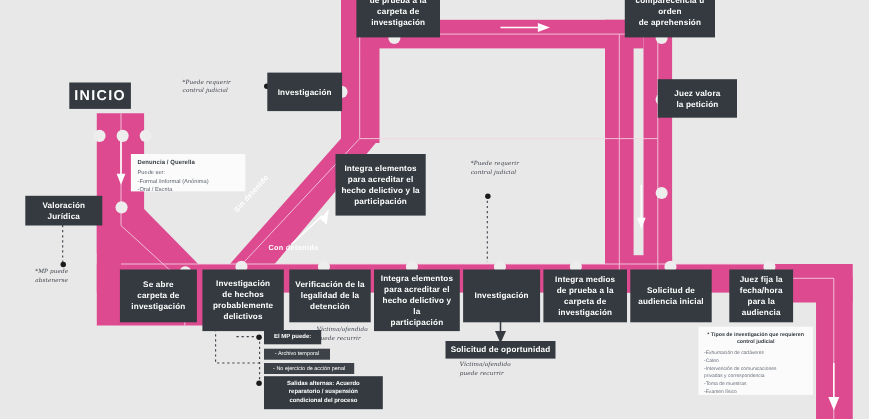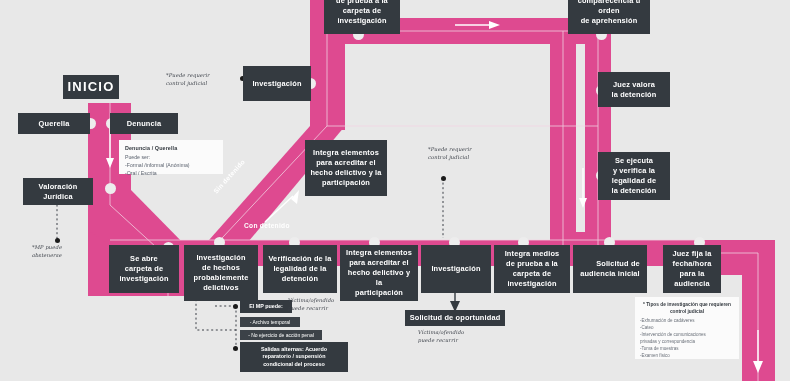--- a/index.html
+++ b/index.html
@@ -191,23 +191,21 @@
   <div class="node" style="left:596px;top:170px;"></div>
 
   <div class="node dark" style="left:55px;top:238px;"></div>
   <div class="node dark" style="left:240px;top:76px;"></div>
   <div class="node dark" style="left:441px;top:176px;"></div>
   <div class="node dark" style="left:233px;top:304px;"></div>
   <div class="node dark" style="left:233px;top:346px;"></div>
 
   <div class="box inicio" style="left:63px;top:75px;width:56px;height:24px;">INICIO</div>
 
-  <div class="box" style="left:18px;top:113px;width:72px;height:21px;">Querella</div>
-
-  <div class="box" style="left:110px;top:113px;width:68px;height:21px;">Denuncia</div>
+
 
   <div class="box" style="left:23px;top:178px;width:70px;height:27px;">Valoración
 Jurídica</div>
 
   <div class="box" style="left:109px;top:245px;width:70px;height:48px;">Se abre
 carpeta de
 investigación</div>
 
   <div class="box" style="left:184px;top:245px;width:74px;height:56px;">Investigación
 de hechos
@@ -223,21 +221,21 @@
 hecho delictivo y la
 participación</div>
 
   <div class="box" style="left:421px;top:245px;width:70px;height:48px;">Investigación</div>
 
   <div class="box" style="left:494px;top:245px;width:76px;height:48px;">Integra medios
 de prueba a la
 carpeta de
 investigación</div>
 
-  <div class="box" style="left:573px;top:245px;width:74px;height:48px;text-align:right;">Solicitud de
+  <div class="box" style="left:573px;top:245px;width:74px;height:48px;">Solicitud de
 audiencia inicial</div>
 
   <div class="box" style="left:651px;top:245px;width:58px;height:48px;margin-left:12px;">Juez fija la
 fecha/hora
 para la audiencia</div>
 
   <div class="box" style="left:243px;top:66px;width:68px;height:35px;">Investigación</div>
 
   <div class="box" style="left:305px;top:140px;width:82px;height:56px;">Integra elementos
 para acreditar el
@@ -248,26 +246,22 @@
 de prueba a la
 carpeta de
 investigación</div>
 
   <div class="box" style="left:568px;top:-22px;width:82px;height:56px;">Solicita
 comparecencia u
 orden
 de aprehensión</div>
 
   <div class="box" style="left:598px;top:72px;width:72px;height:35px;">Juez valora
-la detención</div>
-
-  <div class="box" style="left:598px;top:152px;width:72px;height:48px;">Se ejecuta
-y verifica la
-legalidad de
-la detención</div>
+la petición</div>
+
 
   <div class="box" style="left:405px;top:310px;width:100px;height:16px;">Solicitud de oportunidad</div>
 
   <div class="minibox" style="left:240px;top:300px;width:52px;height:13px;">El MP puede:</div>
   <div class="minibox small" style="left:240px;top:317px;width:60px;height:10px;">- Archivo temporal</div>
   <div class="minibox small" style="left:240px;top:330px;width:82px;height:10px;">- No ejercicio de acción penal</div>
   <div class="minibox" style="left:240px;top:342px;width:108px;height:30px;">Salidas alternas: Acuerdo
 reparatorio / suspensión
 condicional del proceso</div>
 

